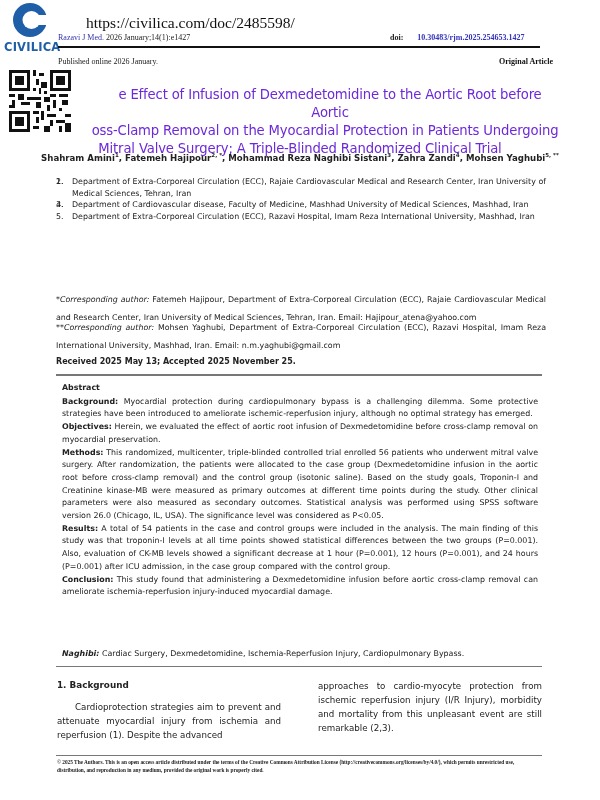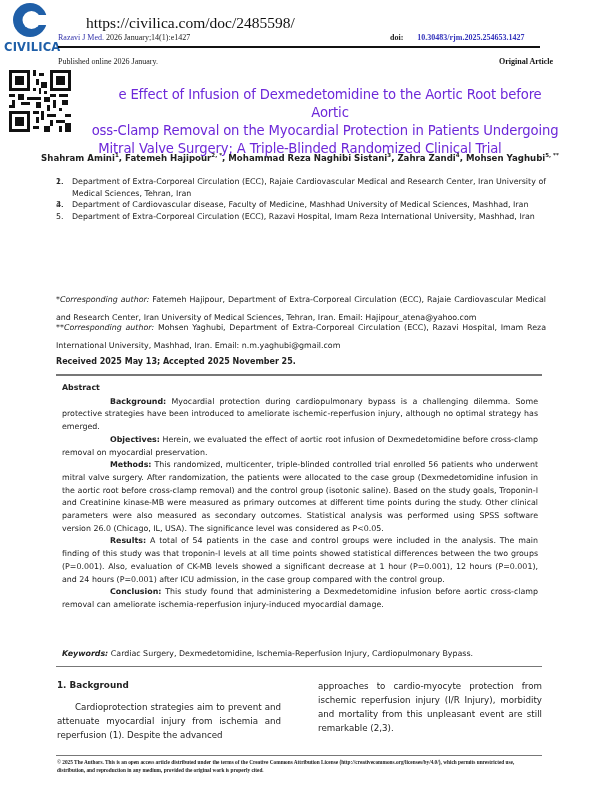--- a/index.html
+++ b/index.html
@@ -35,21 +35,21 @@
           line-height: 18px; color: #222; text-align: justify; }
   .corr em { font-style: italic; }
   .corr1 { top: 291px; }
   .corr2 { top: 319px; }
   .received { left: 56px; top: 357px; font-family: "DejaVu Sans", sans-serif; font-size: 8px; color: #222; font-weight: bold;}
   .hr-abs { left: 56px; top: 374px; width: 486px; height: 2px; background: #777; }
   .abstract { left: 62px; top: 382px; width: 476px; font-family: "DejaVu Sans", sans-serif;
               font-size: 7.9px; line-height: 12.7px; color: #222; text-align: justify; }
   .abstract .heading { font-weight: bold; margin-bottom: 1px; }
   .abstract p { margin: 0; }
-  .abstract b { font-weight: bold; margin-left: 48px; }
+  .abstract b { font-weight: bold; }
   .keywords { left: 62px; top: 649px; font-family: "DejaVu Sans", sans-serif; font-size: 7.9px; color: #222; }
   .keywords em { font-style: italic; font-weight: bold; }
   .hr-bg { left: 56px; top: 666px; width: 486px; height: 1px; background: #777; }
   .sec-head { left: 57px; top: 680px; font-family: "DejaVu Sans", sans-serif; font-size: 8.8px; font-weight: bold; color: #222; }
   .col { font-family: "DejaVu Sans", sans-serif; font-size: 8.7px; line-height: 14px; color: #222; text-align: justify; }
   .col1 { left: 57px; top: 700px; width: 224px; text-indent: 18px; }
   .col2 { left: 318px; top: 679px; width: 224px; }
   .hr-foot { left: 56px; top: 755px; width: 486px; height: 1px; background: #777; }
   .footer { left: 57px; top: 759px; width: 484px; font-family: "Liberation Serif", serif; font-size: 5.3px;
             line-height: 7.5px; color: #222; font-weight: bold; }
@@ -157,21 +157,21 @@
 <div class="abs abstract">
   <div class="heading">Abstract</div>
   <p><b>Background:</b><span> Myocardial protection during cardiopulmonary bypass is a challenging dilemma. Some protective strategies have been introduced to ameliorate ischemic-reperfusion injury, although no optimal strategy has emerged.</span></p>
   <p><b>Objectives:</b><span> Herein, we evaluated the effect of aortic root infusion of Dexmedetomidine before cross-clamp removal on myocardial preservation.</span></p>
   <p><b>Methods:</b><span> This randomized, multicenter, triple-blinded controlled trial enrolled 56 patients who underwent mitral valve surgery. After randomization, the patients were allocated to the case group (Dexmedetomidine infusion in the aortic root before cross-clamp removal) and the control group (isotonic saline). Based on the study goals, Troponin-I and Creatinine kinase-MB were measured as primary outcomes at different time points during the study. Other clinical parameters were also measured as secondary outcomes. Statistical analysis was performed using SPSS software version 26.0 (Chicago, IL, USA). The significance level was considered as P&lt;0.05.</span></p>
   <p><b>Results:</b><span> A total of 54 patients in the case and control groups were included in the analysis. The main finding of this study was that troponin-I levels at all time points showed statistical differences between the two groups (P=0.001). Also, evaluation of CK-MB levels showed a significant decrease at 1 hour (P=0.001), 12 hours (P=0.001), and 24 hours (P=0.001) after ICU admission, in the case group compared with the control group.</span></p>
   <p><b>Conclusion:</b><span> This study found that administering a Dexmedetomidine infusion before aortic cross-clamp removal can ameliorate ischemia-reperfusion injury-induced myocardial damage.</span></p>
 </div>
 
 <div class="abs keywords">
-  <em>Keywords:</em><span> Cardiac Surgery, Dexmedetomidine, Ischemia-Reperfusion Injury, Cardiopulmonary Bypass.</span>
+  <em>Naghibi:</em><span> Cardiac Surgery, Dexmedetomidine, Ischemia-Reperfusion Injury, Cardiopulmonary Bypass.</span>
 </div>
 
 <div class="abs hr-bg"></div>
 
 <div class="abs sec-head">1. Background</div>
 <div class="abs col col1">Cardioprotection strategies aim to prevent and attenuate myocardial injury from ischemia and reperfusion (1). Despite the advanced</div>
 <div class="abs col col2">approaches to cardio-myocyte protection from ischemic reperfusion injury (I/R Injury), morbidity and mortality from this unpleasant event are still remarkable (2,3).</div>
 
 <div class="abs hr-foot"></div>
 <div class="abs footer">© 2025 The Authors. This is an open access article distributed under the terms of the Creative Commons Attribution License (http://creativecommons.org/licenses/by/4.0/), which permits unrestricted use, distribution, and reproduction in any medium, provided the original work is properly cited.</div>

